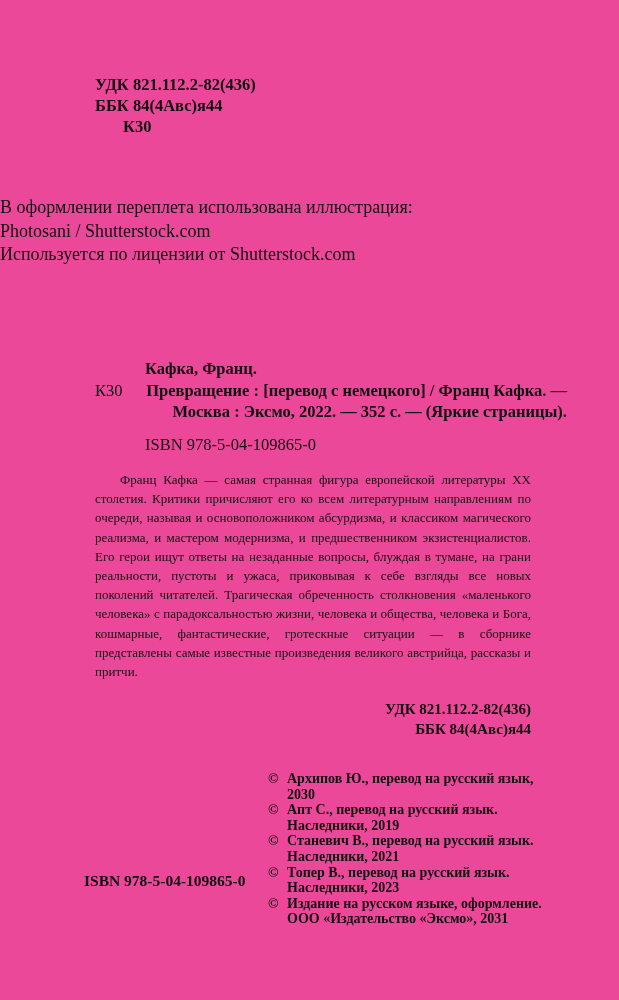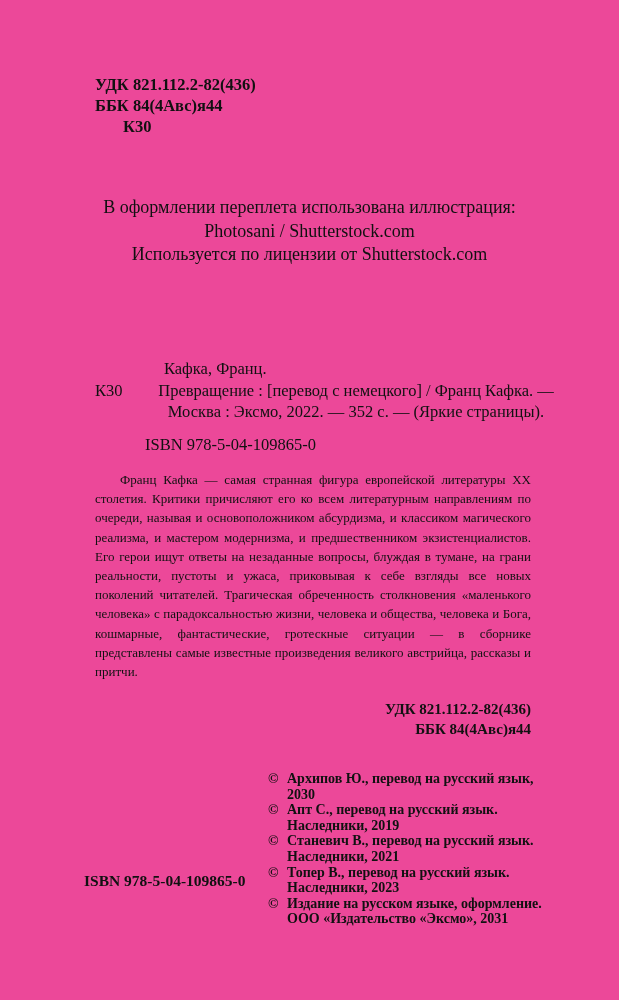--- a/index.html
+++ b/index.html
@@ -21,37 +21,37 @@
     font-size: 16.5px;
     line-height: 21px;
   }
   .top-codes .code-indent { margin-left: 28px; }
 
   .cover-note {
     position: absolute;
     top: 196px;
     left: 0;
     width: 619px;
-    text-align: center;
+    text-align: left;
     font-size: 18px;
     line-height: 23.5px;
   }
 
   .catalog {
     position: absolute;
     top: 358px;
     left: 95px;
     width: 472px;
     font-size: 16.5px;
     line-height: 21.5px;
   }
-  .catalog .author { font-weight: normal; margin-left: 69px; }
+  .catalog .author { font-weight: bold; margin-left: 50px; }
   .entry-row { position: relative; }
   .entry-row .code { position: absolute; left: 0; top: 0; }
-  .entry-row .entry-text { margin-left: 50px; text-align: center; }
+  .entry-row .entry-text { margin-left: 50px; text-align: right; font-weight: bold; }
   .catalog .isbn { margin-left: 50px; margin-top: 11px; }
 
   .annotation {
     position: absolute;
     top: 470px;
     left: 95px;
     width: 436px;
     font-size: 13px;
     line-height: 19.2px;
     text-align: justify;

